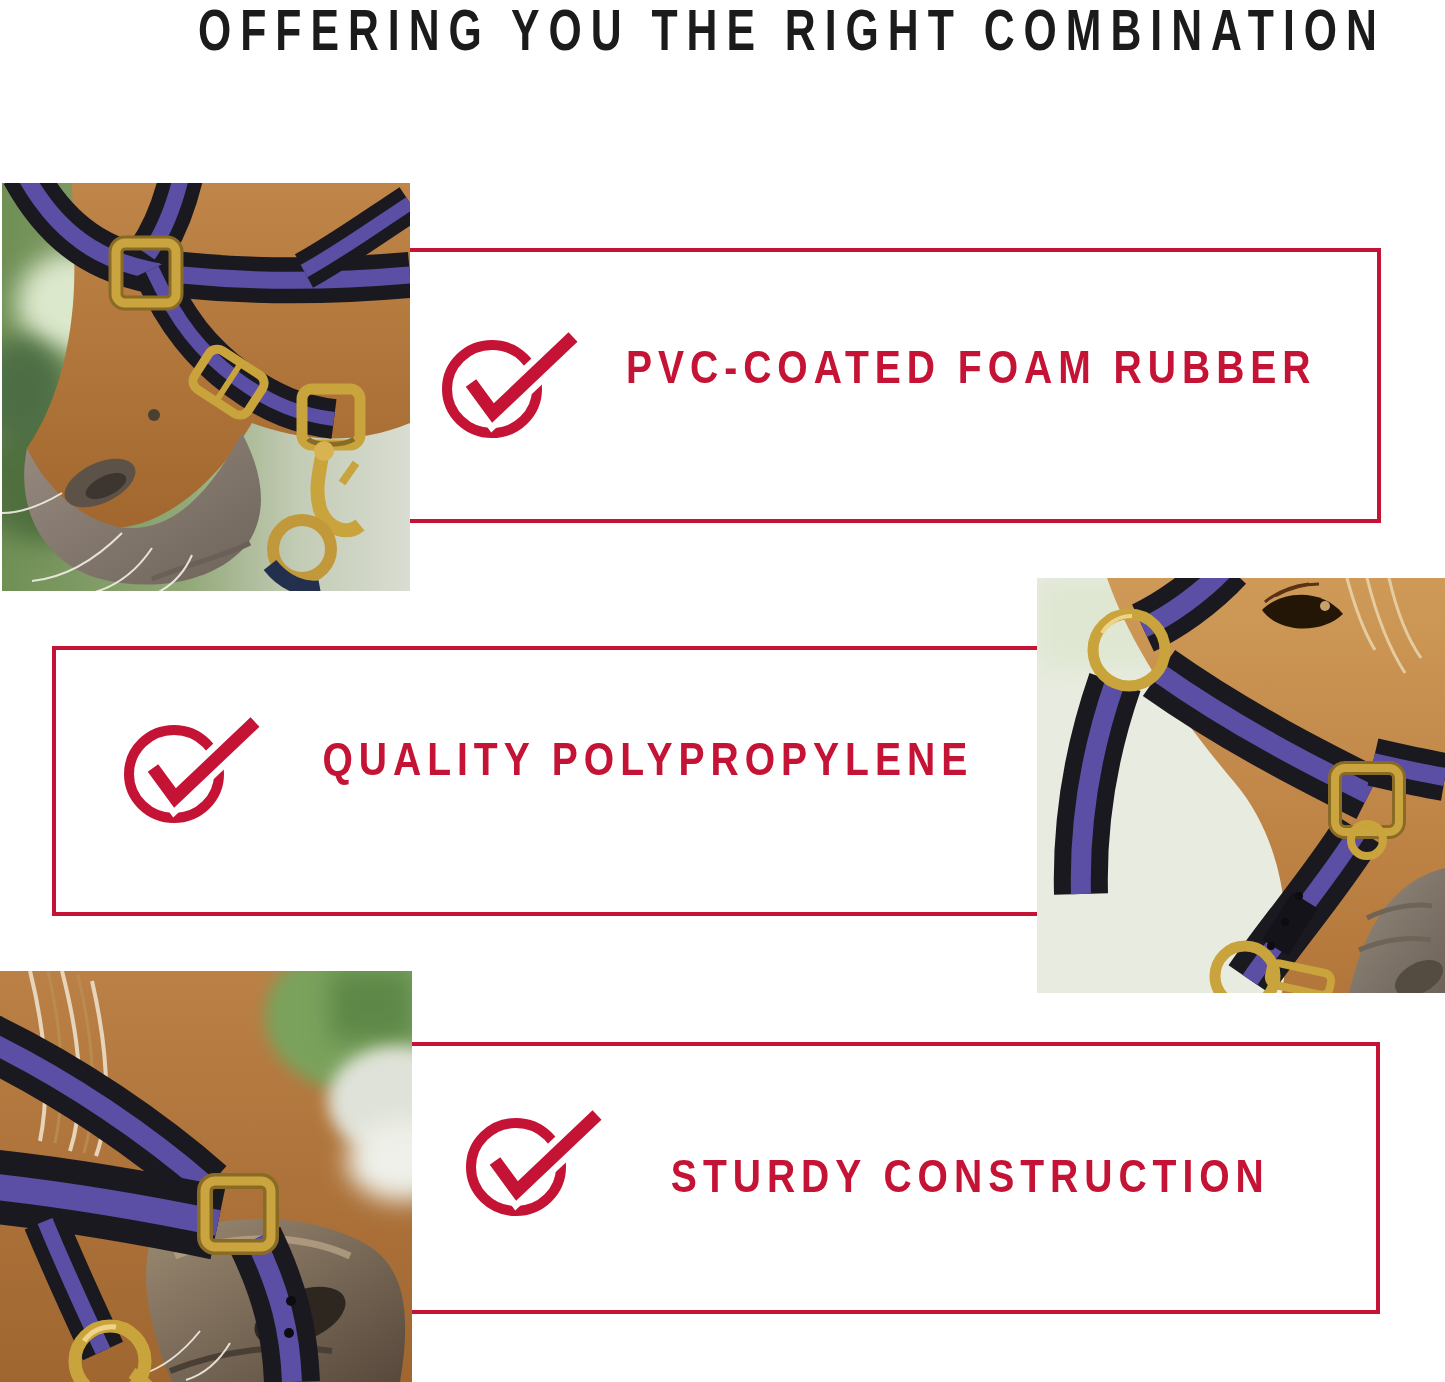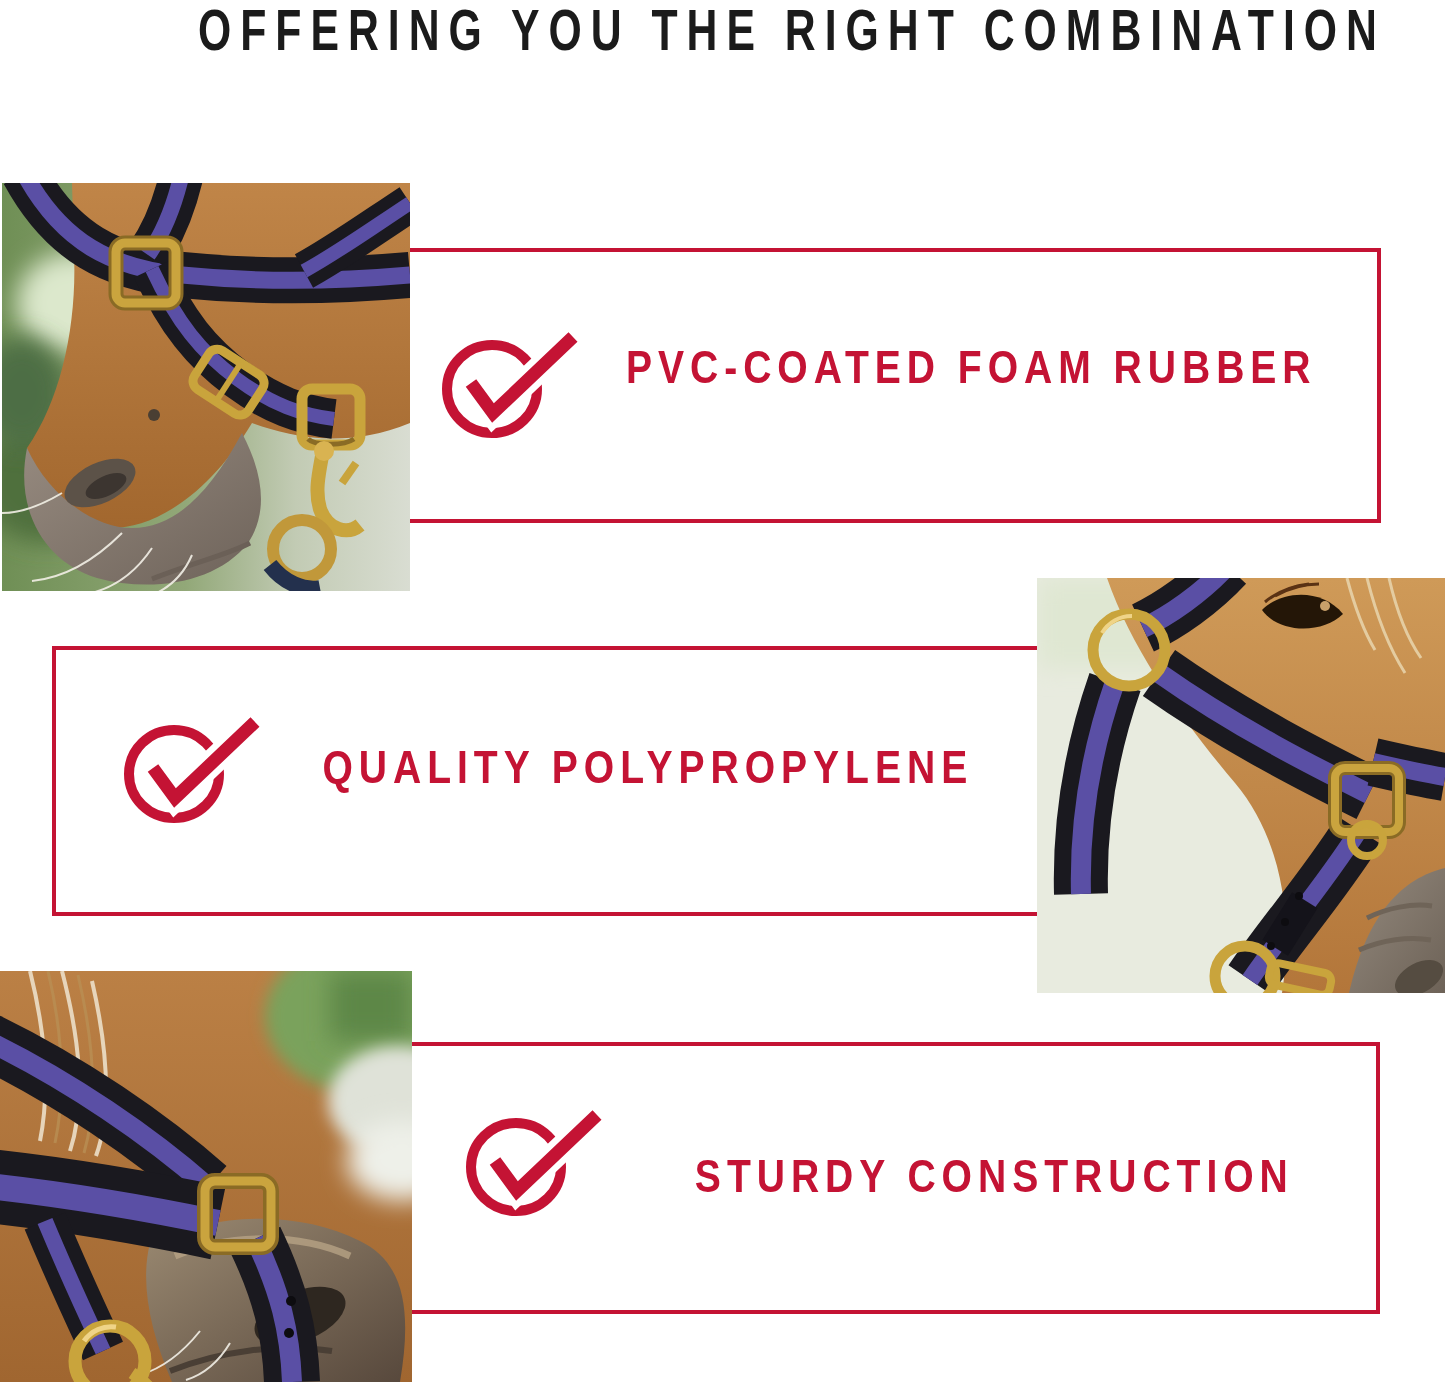--- a/index.html
+++ b/index.html
@@ -20,22 +20,22 @@
   #box2{left:52px;top:646px;width:1248px;height:270px;}
   #box3{left:340px;top:1042px;width:1040px;height:272px;}
   
   .ftext{position:absolute;z-index:3;text-align:center;color:#C41334;}
   .ftext .fline{display:block;height:49px;line-height:49px;white-space:nowrap;}
   .ftext .fline > span{
     display:inline-block;transform:scaleX(0.85);transform-origin:50% 50%;
     font-weight:700;font-size:46px;letter-spacing:7px;white-space:nowrap;
   }
   #ftext1{left:565px;top:331px;width:790px;margin-top:12px;}
-  #ftext2{left:255px;top:735px;width:785px;margin-top:8px;}
-  #ftext3{left:609px;top:1152px;width:770px;}
+  #ftext2{left:255px;top:735px;width:785px;}
+  #ftext3{left:585px;top:1152px;width:770px;}
   
   .cicon{position:absolute;z-index:3;}
   #icon1{left:442px;top:327px;}
   #icon2{left:124px;top:712px;}
   #icon3{left:466px;top:1105px;}
   .photo{position:absolute;z-index:2;overflow:hidden;}
   #photo1{left:2px;top:183px;width:408px;height:408px;}
   #photo2{left:1037px;top:578px;width:408px;height:415px;}
   #photo3{left:0px;top:971px;width:412px;height:411px;}
   .photo svg{display:block;}

